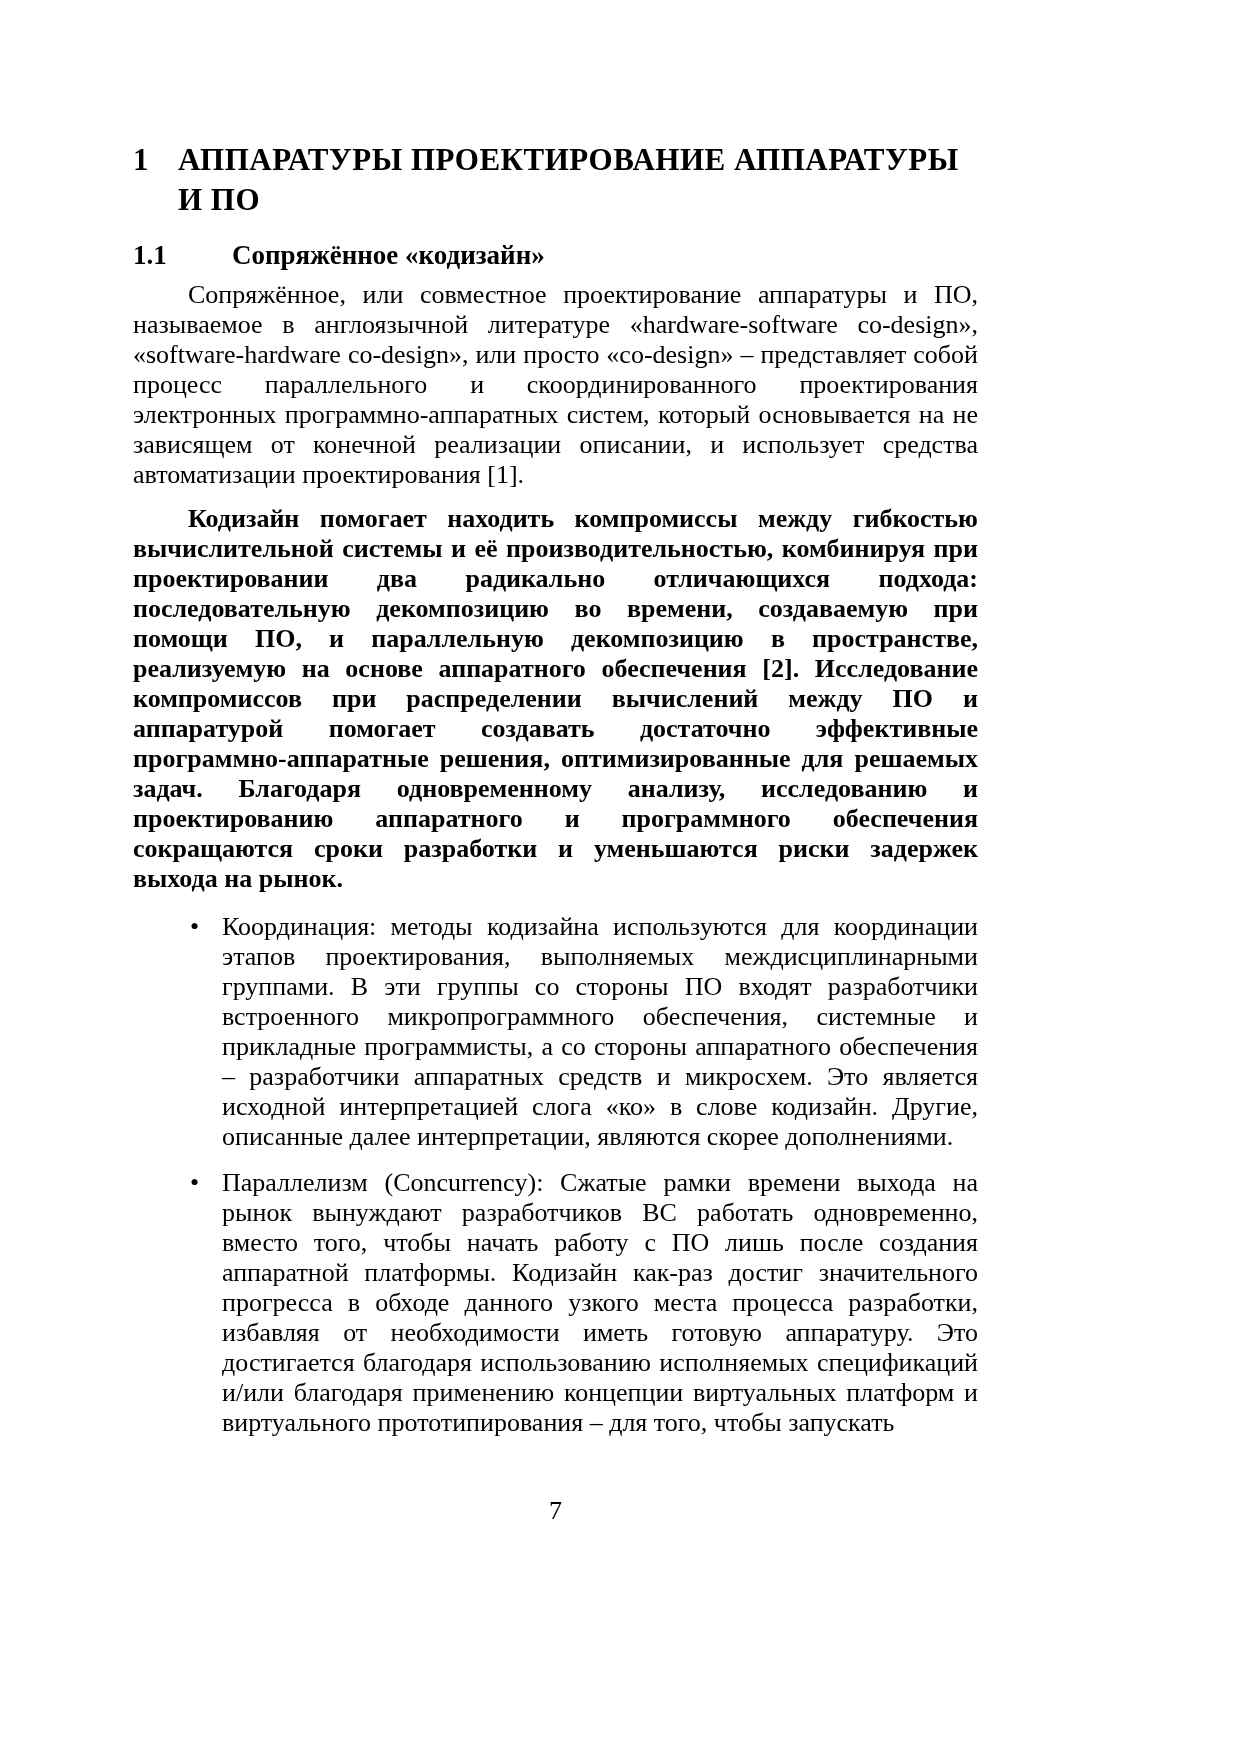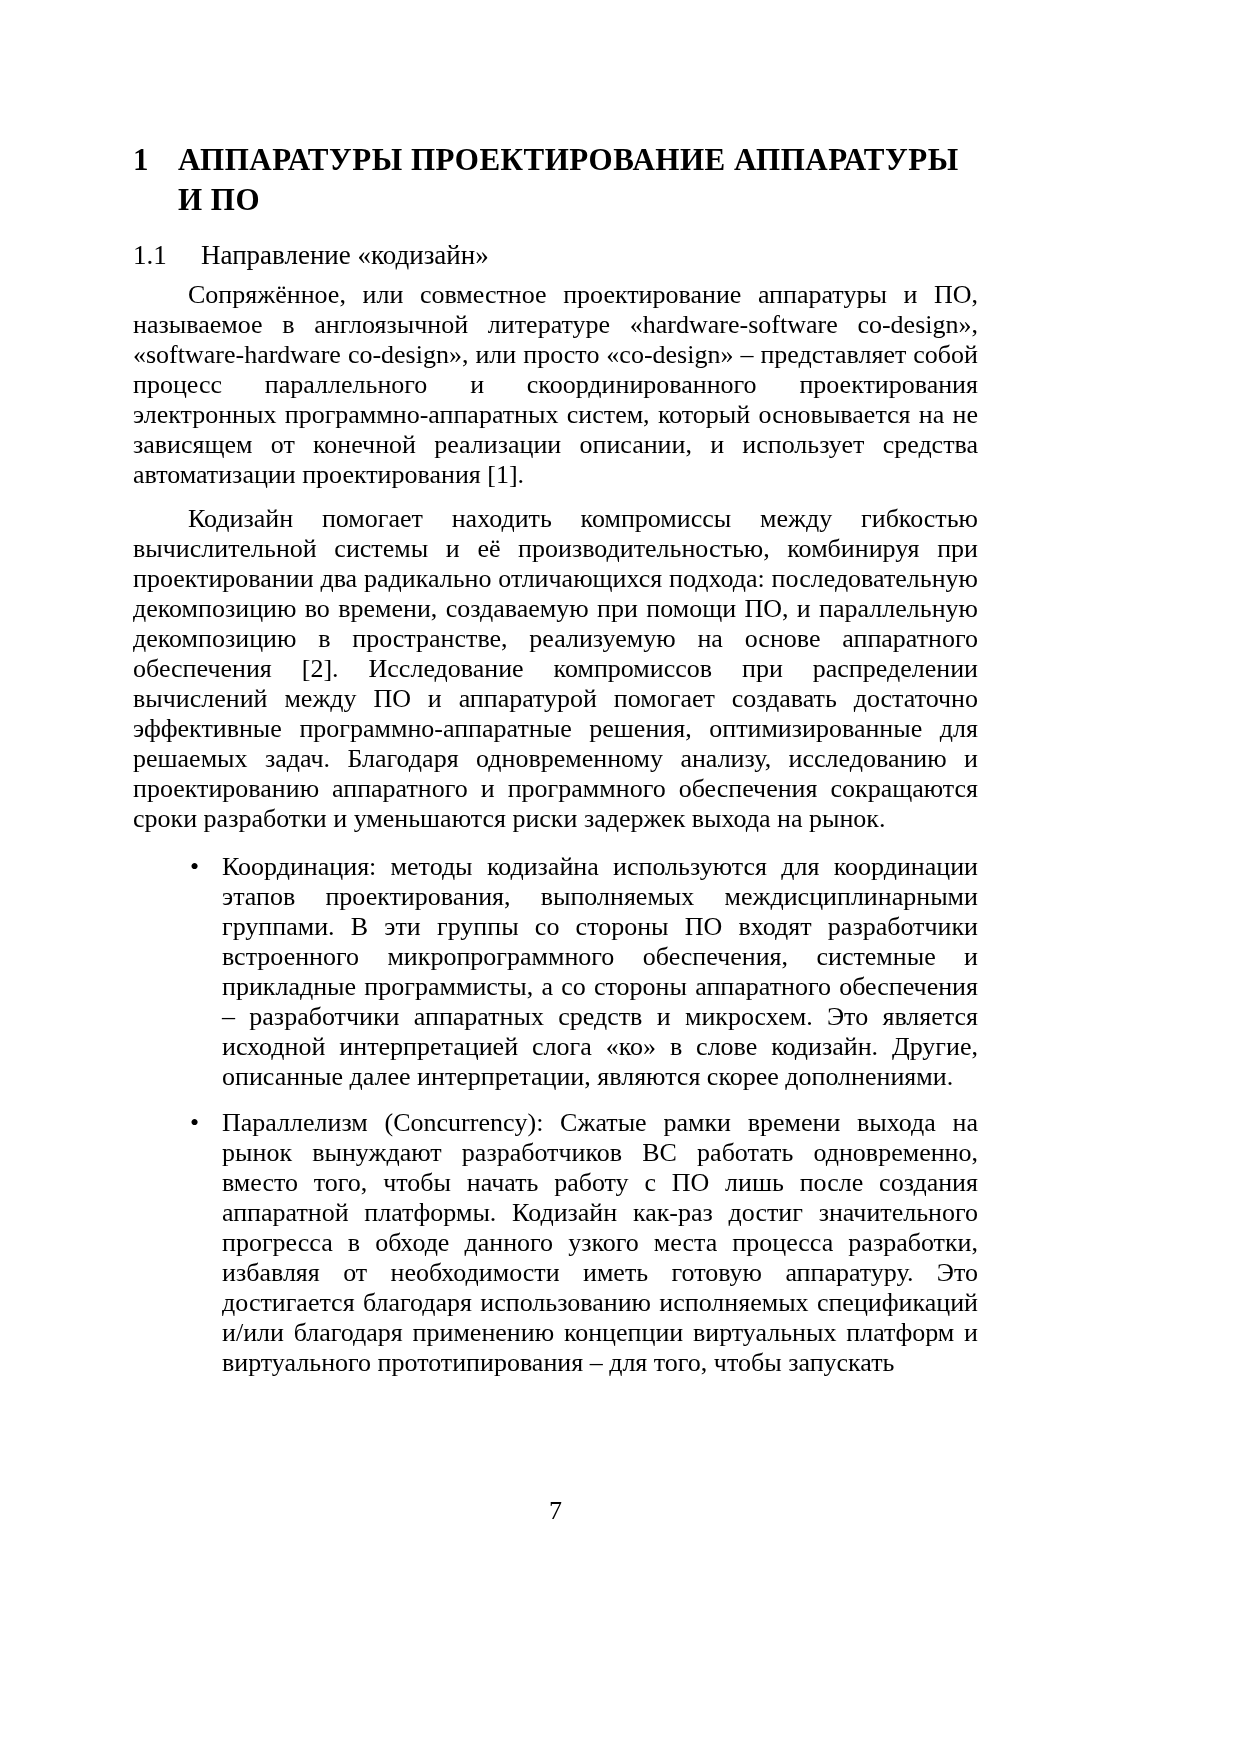--- a/index.html
+++ b/index.html
@@ -36,35 +36,37 @@
     flex-shrink: 0;
   }
   .heading .h-title {
     flex: 1;
   }
   .subheading {
     display: flex;
     margin: 0 0 8px 0;
     font-size: 27px;
     line-height: 34px;
-    font-weight: normal;
+    font-weight: bold;
+    gap: 31px;
   }
   .subheading .sh-num {
     width: 68px;
     flex-shrink: 0;
   }
   .body-par {
     margin: 0 0 14px 0;
     font-size: 26px;
     line-height: 30px;
     text-align: justify;
     text-indent: 55px;
   }
   .body-par.spaced-before {
     margin-top: 6px;
+    font-weight: bold;
   }
   .bullet-list {
     margin: 18px 0 0 0;
     padding: 0;
     list-style: none;
   }
   .bullet-item {
     position: relative;
     padding-left: 89px;
     margin: 0 0 16px 0;
@@ -93,21 +95,21 @@
 <div class="page">
   <div class="content">
 
     <h1 class="heading">
       <span class="h-num">1</span>
       <span class="h-title">АППАРАТУРЫ ПРОЕКТИРОВАНИЕ АППАРАТУРЫ И ПО</span>
     </h1>
 
     <h2 class="subheading">
       <span class="sh-num">1.1</span>
-      <span class="sh-title">Направление «кодизайн»</span>
+      <span class="sh-title">Сопряжённое «кодизайн»</span>
     </h2>
 
     <p class="body-par">Сопряжённое, или совместное проектирование аппаратуры и ПО, называемое в англоязычной литературе «hardware-software co-design», «software-hardware co-design», или просто «co-design» – представляет собой процесс параллельного и скоординированного проектирования электронных программно-аппаратных систем, который основывается на не зависящем от конечной реализации описании, и использует средства автоматизации проектирования [1].</p>
 
     <p class="body-par spaced-before">Кодизайн помогает находить компромиссы между гибкостью вычислительной системы и её производительностью, комбинируя при проектировании два радикально отличающихся подхода: последовательную декомпозицию во времени, создаваемую при помощи ПО, и параллельную декомпозицию в пространстве, реализуемую на основе аппаратного обеспечения [2]. Исследование компромиссов при распределении вычислений между ПО и аппаратурой помогает создавать достаточно эффективные программно-аппаратные решения, оптимизированные для решаемых задач. Благодаря одновременному анализу, исследованию и проектированию аппаратного и программного обеспечения сокращаются сроки разработки и уменьшаются риски задержек выхода на рынок.</p>
 
 
     <ul class="bullet-list">
       <li class="bullet-item">
         <span class="bullet-marker">•</span>

